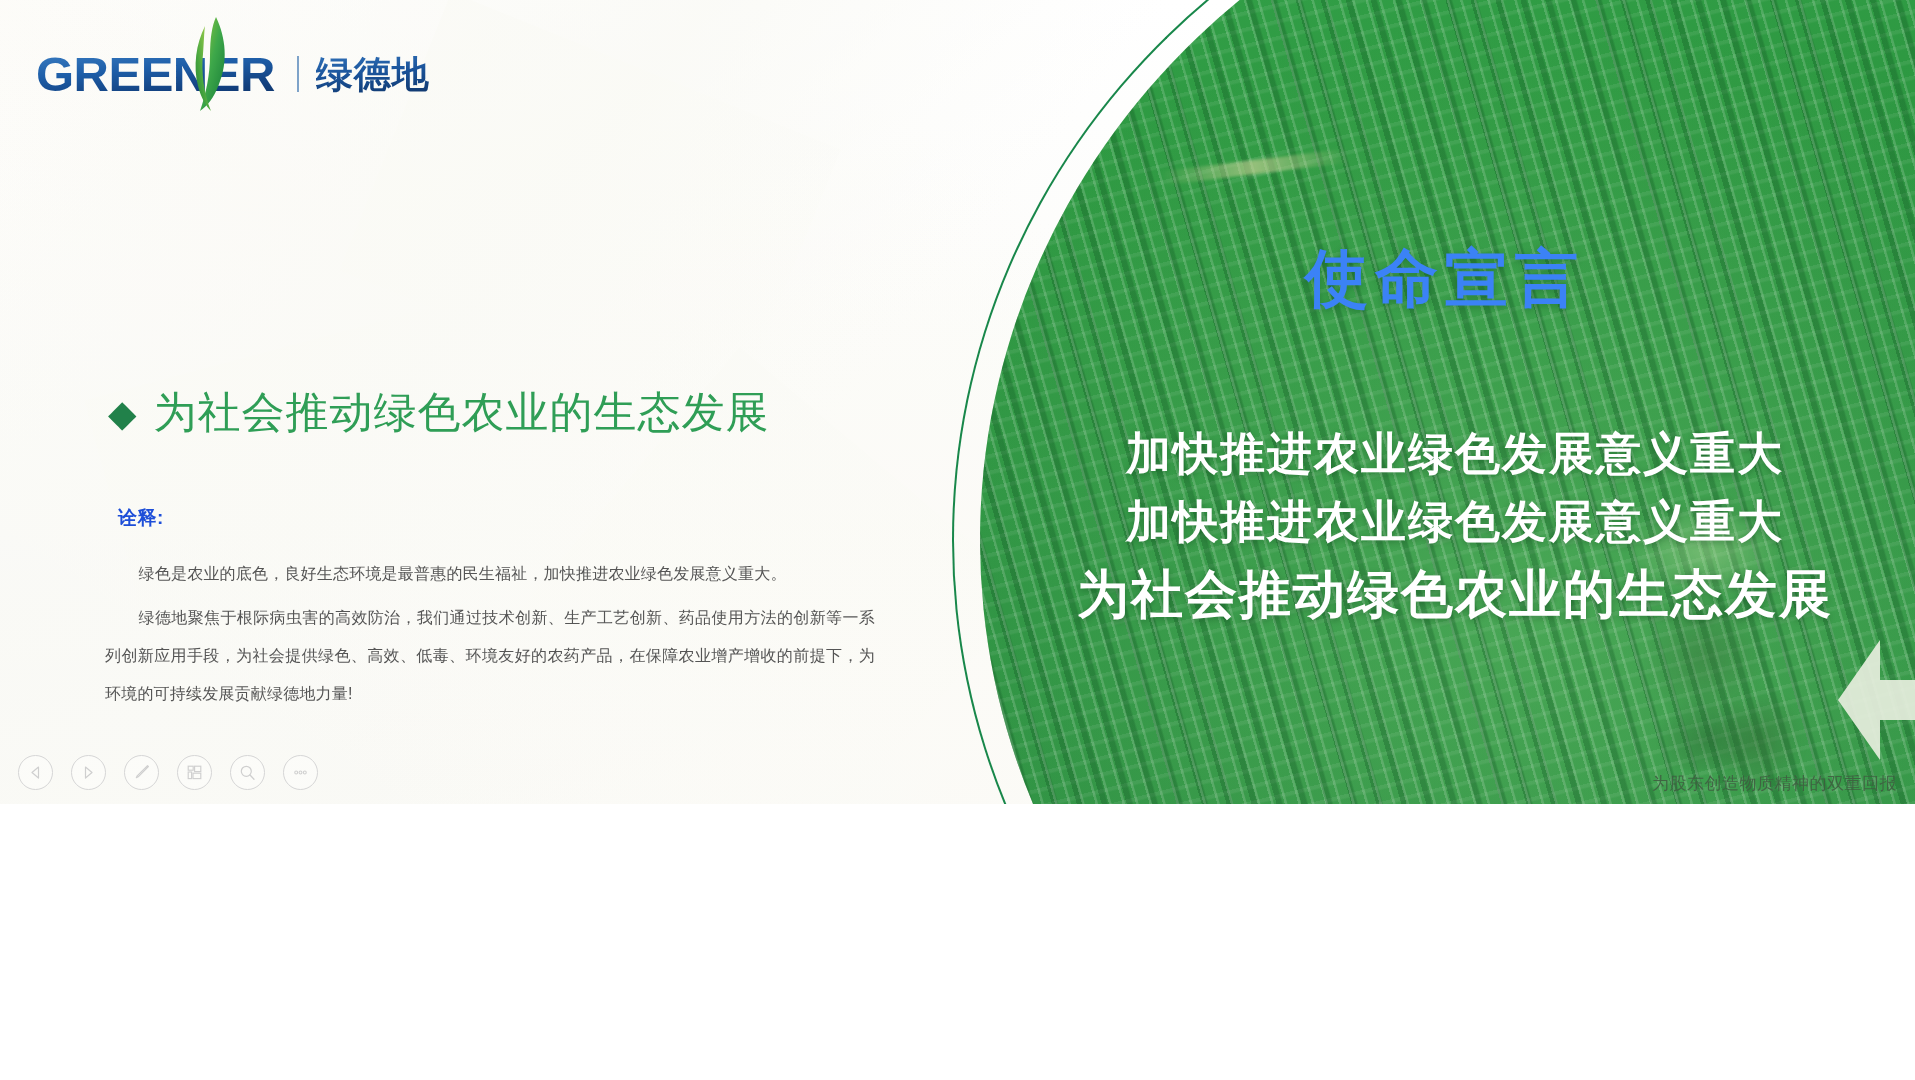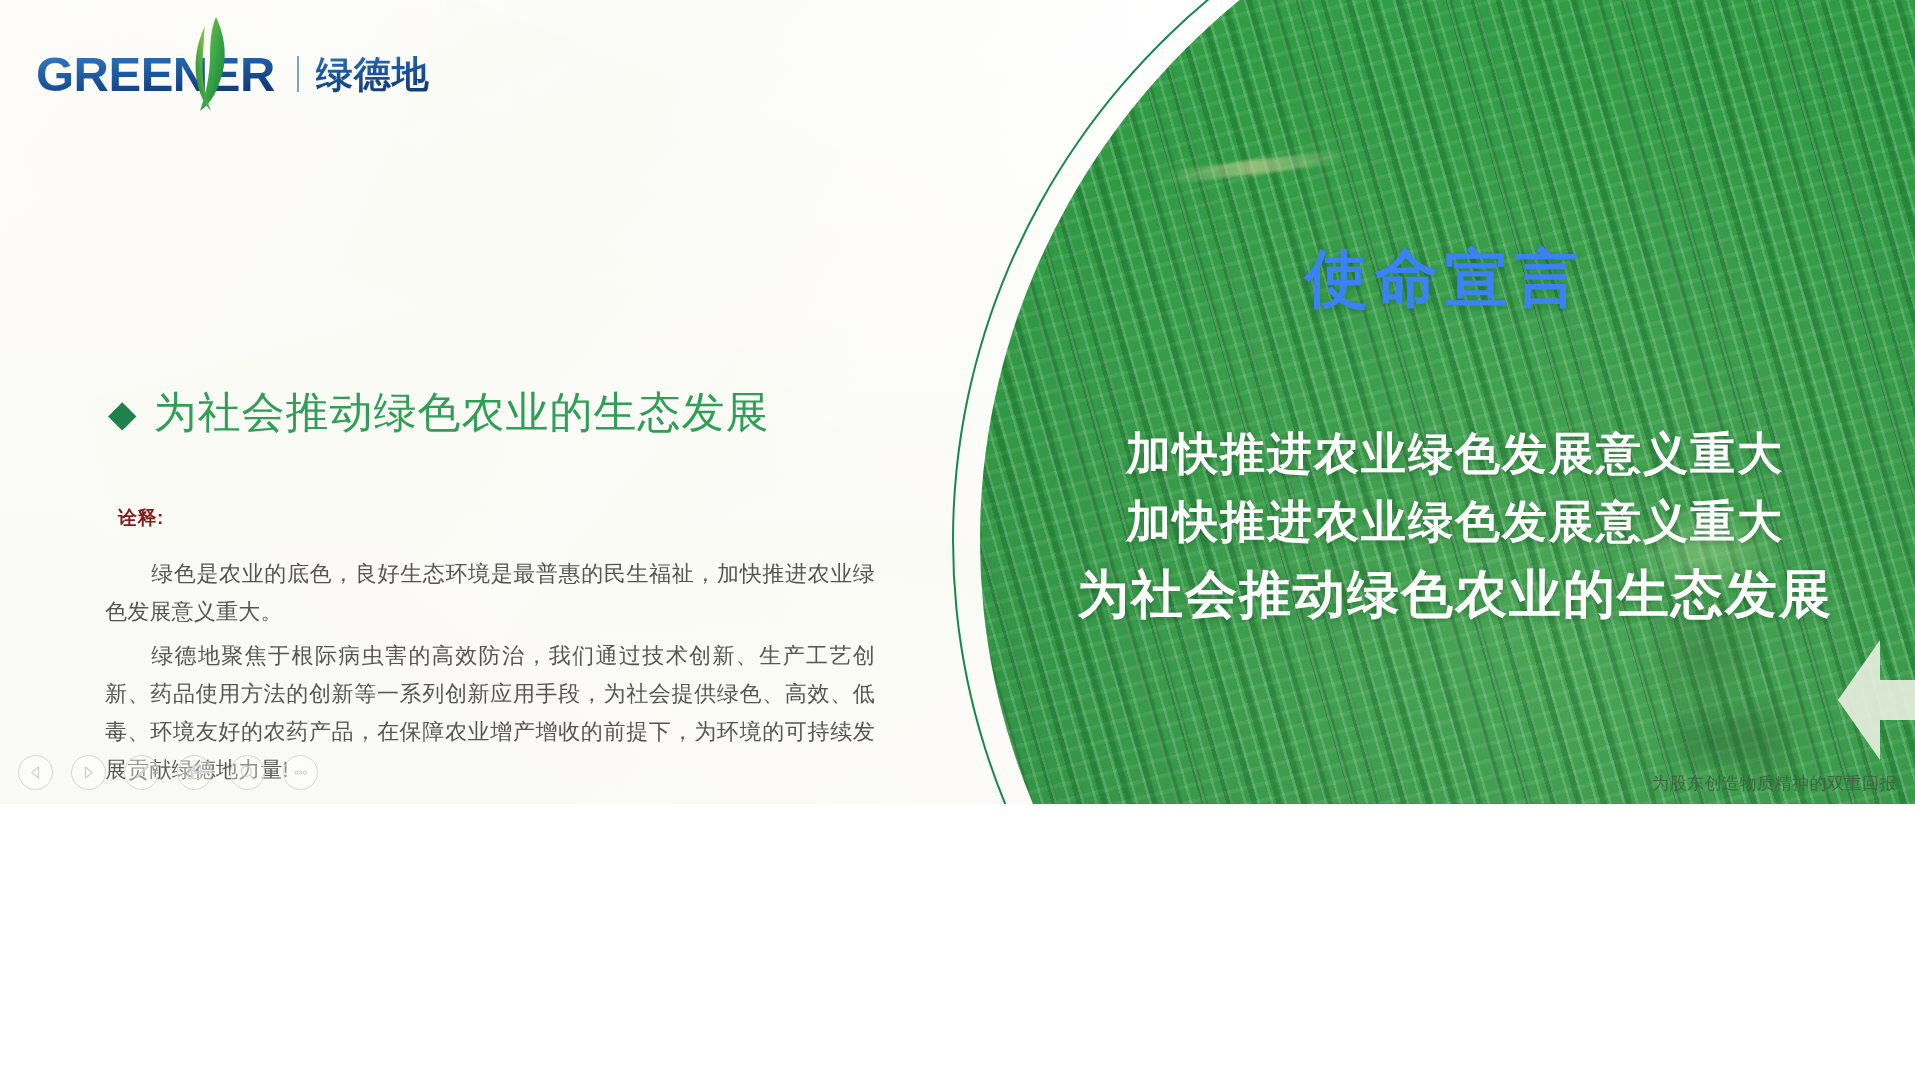--- a/index.html
+++ b/index.html
@@ -181,30 +181,30 @@
     white-space: nowrap;
   }
   .diamond { font-size: 37px; line-height: 1; color: #21814a; }
 
   .explain-label {
     position: absolute;
     left: 118px;
     top: 505px;
     font-size: 19px;
     font-weight: 700;
-    color: #7f1d1d;
+    color: #1d4ed8;
     letter-spacing: .5px;
   }
 
   .body-text {
     position: absolute;
     left: 105px;
     top: 555px;
     width: 770px;
-    font-size: 22px;
+    font-size: 16px;
     line-height: 38px;
     color: #555555;
     letter-spacing: .2px;
     text-align: justify;
   }
   .body-text p { text-indent: 2.1em; margin: 0 0 6px 0; }
 
   
   .mission-title {
     position: absolute;

